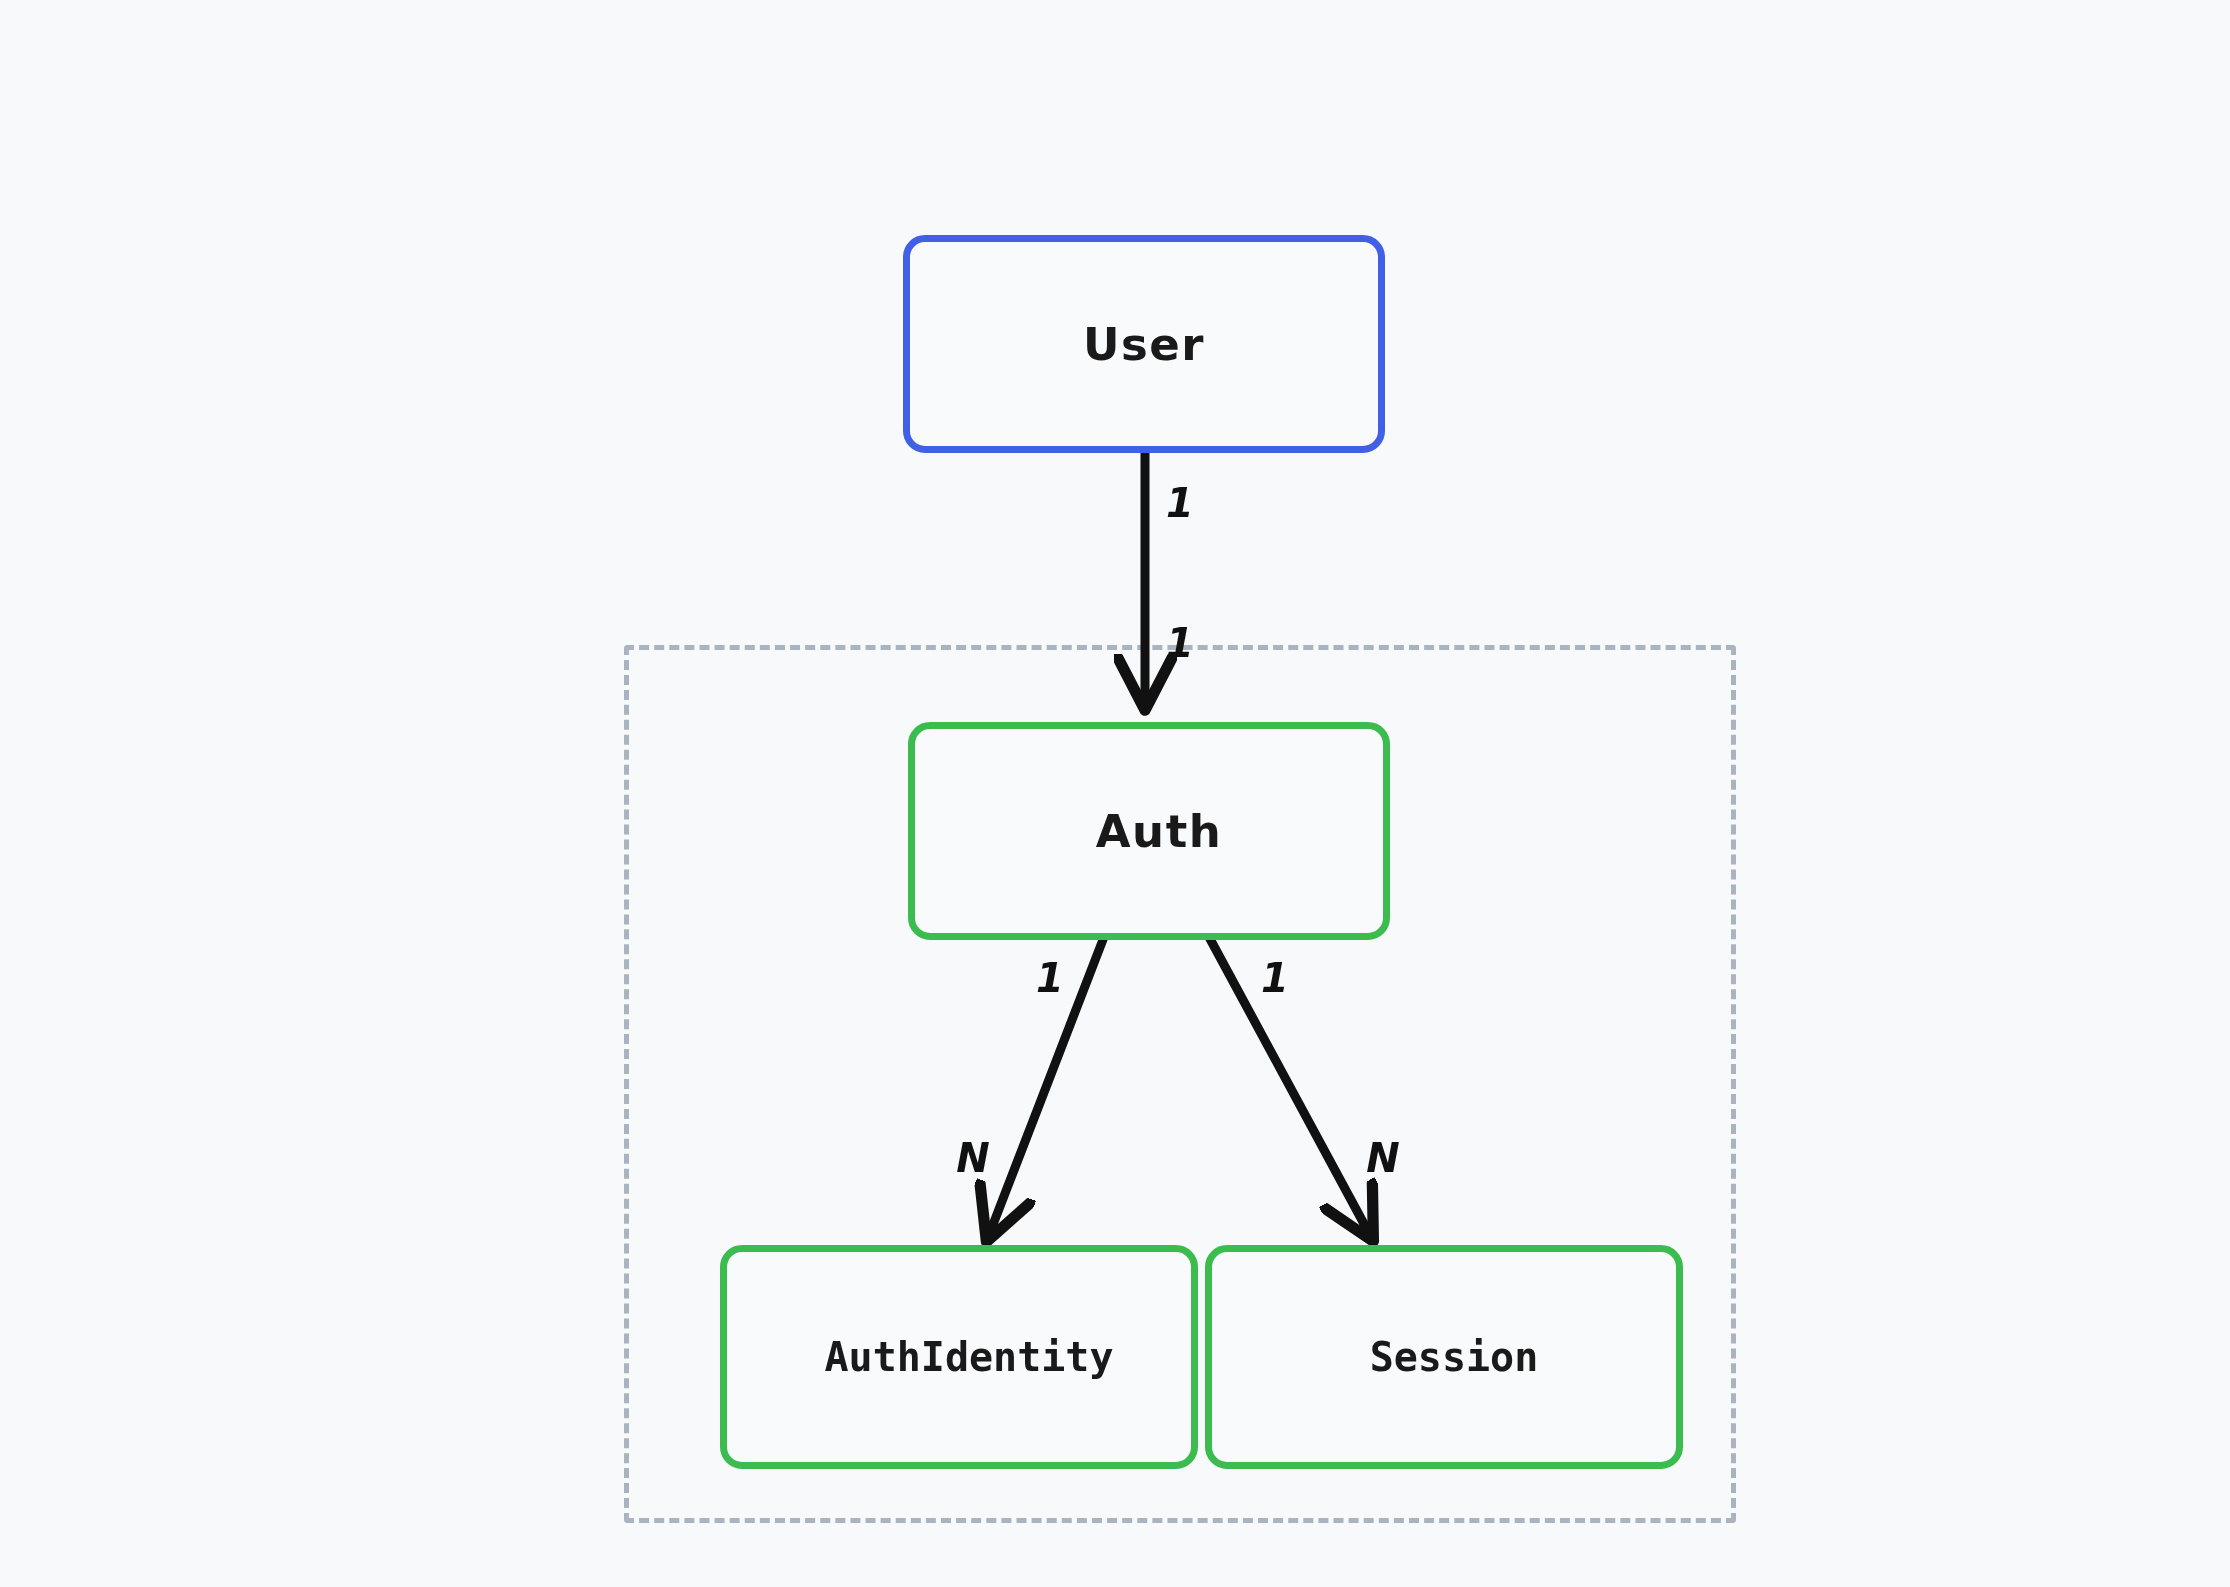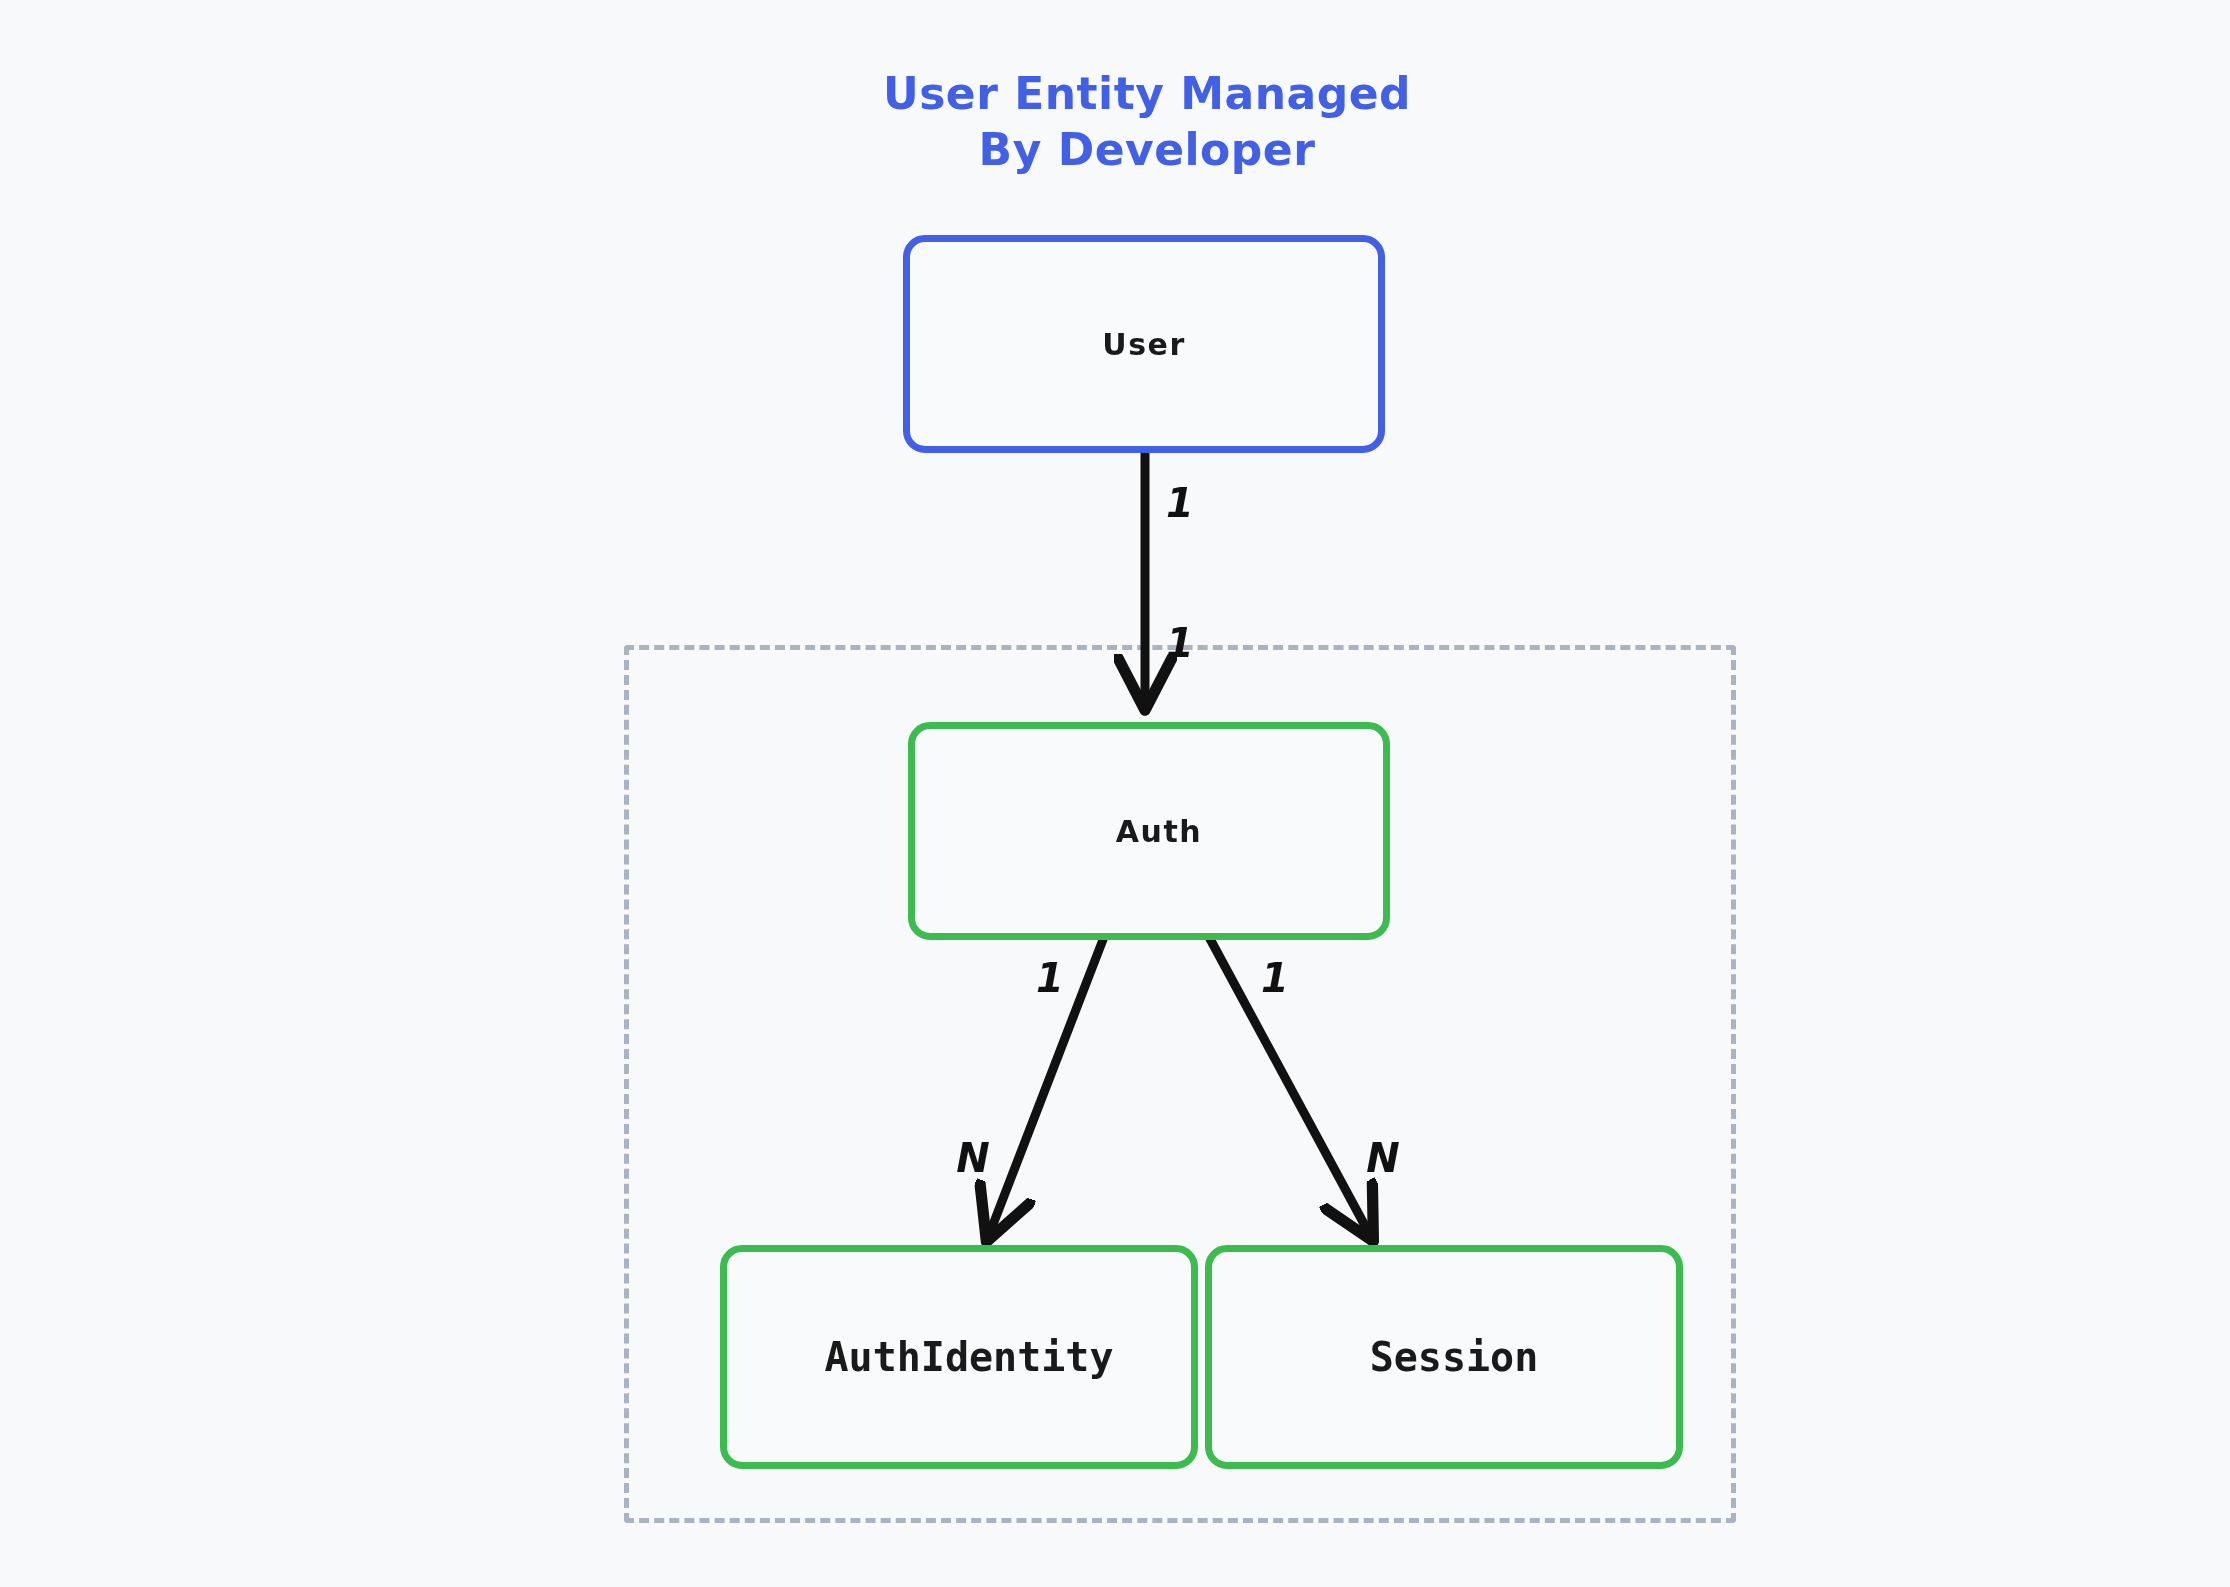--- a/index.html
+++ b/index.html
@@ -50,21 +50,21 @@
     display: flex;
     align-items: center;
     justify-content: center;
   }
   .node-blue { border-color: #4260e6; }
   .node-green { border-color: #3cbc4f; padding-left: 20px; }
 
   .node-label {
     font-family: "DejaVu Sans", sans-serif;
     font-weight: bold;
-    font-size: 30px;
+    font-size: 45px;
     letter-spacing: 1.5px;
     color: #1a1a1a;
   }
   .node-label.mono {
     font-family: "DejaVu Sans Mono", monospace;
     font-size: 40px;
     letter-spacing: 0px;
   }
 
   .edge-label {
@@ -99,22 +99,20 @@
       </marker>
     </defs>
 
     <line x1="1145" y1="452" x2="1145" y2="703" stroke="#111111" stroke-width="9" stroke-linecap="round" marker-end="url(#arrowhead)"></line>
 
     <line x1="1104" y1="937" x2="989" y2="1235" stroke="#111111" stroke-width="9" stroke-linecap="round" marker-end="url(#arrowhead)"></line>
 
     <line x1="1209" y1="937" x2="1370" y2="1235" stroke="#111111" stroke-width="9" stroke-linecap="round" marker-end="url(#arrowhead)"></line>
   </svg>
 
-  <div class="caption caption-blue" style="left:762px; top:66px; width:770px;">User Entity Managed
-By Developer</div>
 
 
   <div class="node node-blue" style="left:903px; top:235px; width:482px; height:218px;">
     <span class="node-label">User</span>
   </div>
 
   <div class="node node-green" style="left:908px; top:722px; width:482px; height:218px;">
     <span class="node-label">Auth</span>
   </div>
 

